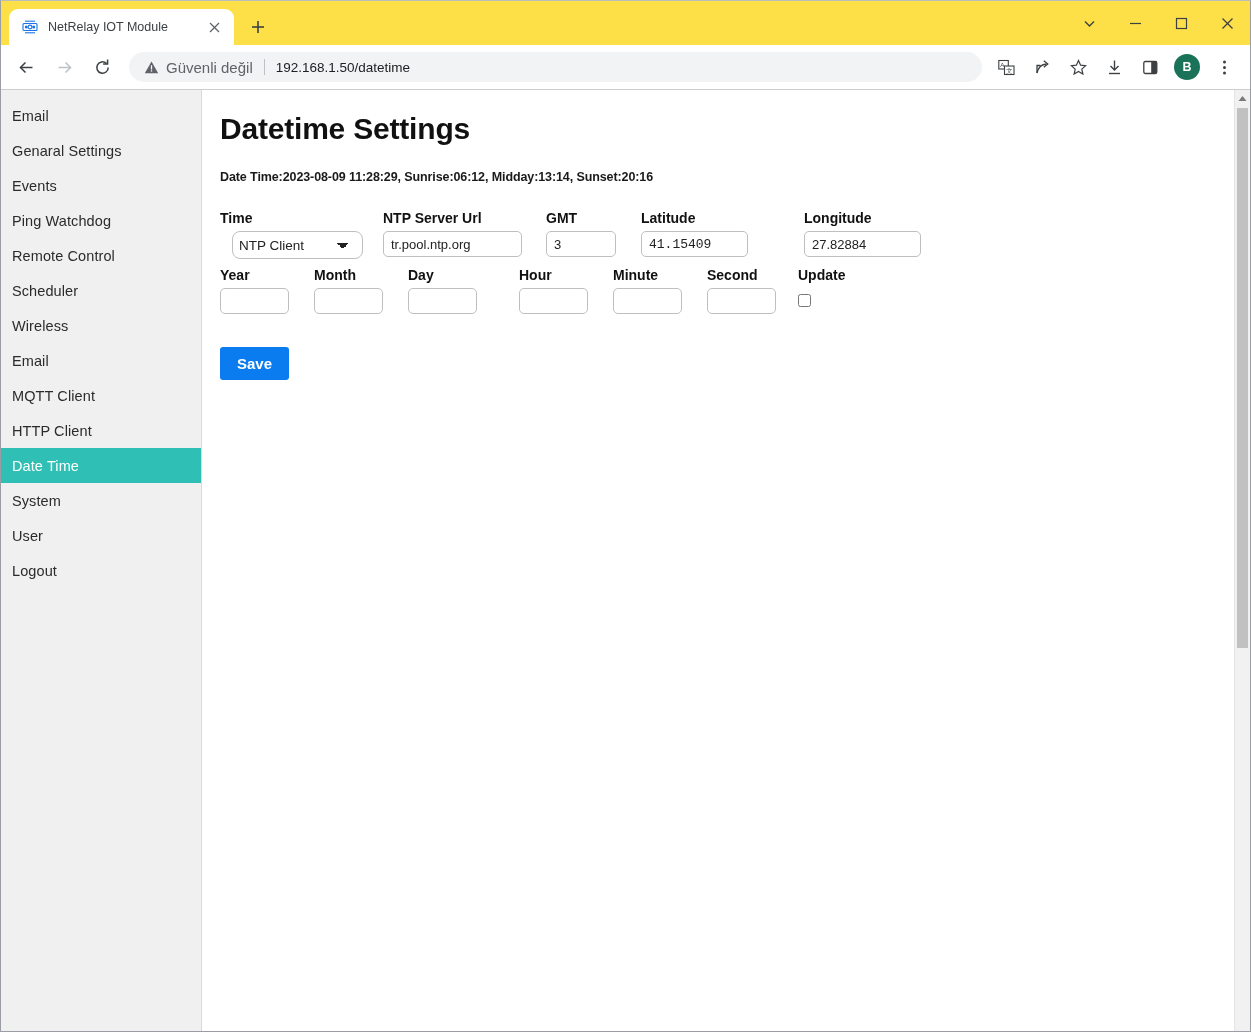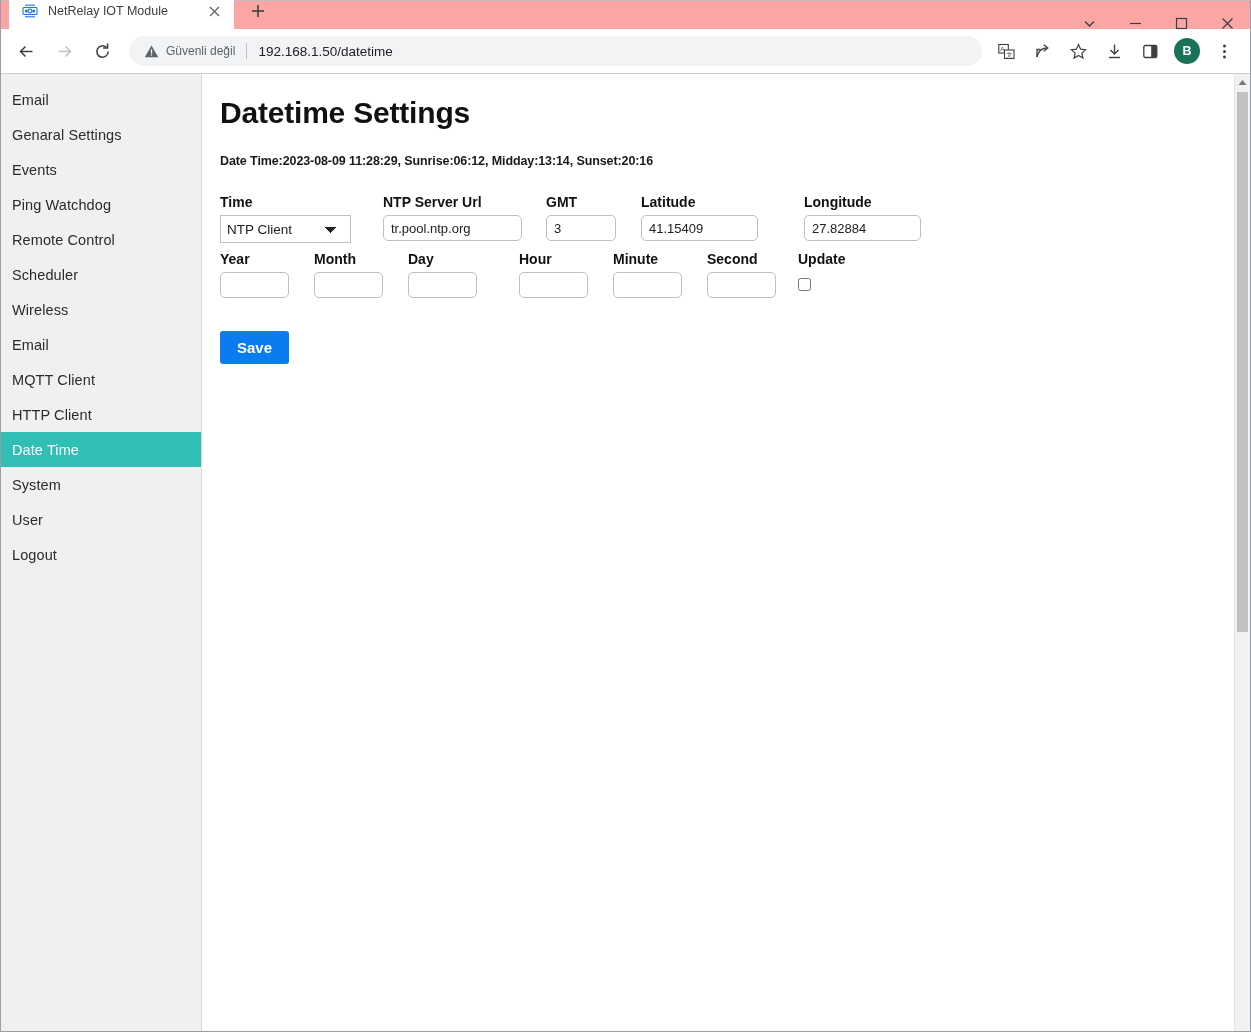--- a/index.html
+++ b/index.html
@@ -17,22 +17,22 @@
     height: 1032px;
     display: flex;
     flex-direction: column;
     background: #dee1e6;
     border: 1px solid #9a9da3;
     border-top: 1px solid #b9bcc1;
   }
 
   
   .tab-strip {
-    height: 28px;
-    background: #fca5a5;
+    height: 44px;
+    background: #fde047;
     display: flex;
     align-items: flex-end;
     padding-left: 8px;
     position: relative;
     flex: none;
   }
   .tab {
     height: 36px;
     width: 225px;
     background: #ffffff;
@@ -130,21 +130,21 @@
     flex: none;
   }
   .security-icon {
     width: 16px; height: 16px;
     display: flex;
     align-items: center;
     justify-content: center;
     margin-right: 7px;
   }
   .security-text {
-    font-size: 12px;
+    font-size: 15px;
     color: #5f6368;
     white-space: nowrap;
   }
   .omnibox-divider {
     width: 1px;
     height: 16px;
     background: #bdc1c6;
     margin: 0 11px;
     flex: none;
   }
@@ -263,37 +263,38 @@
     background: #ffffff;
     font-family: "Liberation Sans", sans-serif;
     font-size: 13px;
     color: #222222;
     padding: 0 7px;
     outline: none;
   }
   .select-input {
     height: 28px;
     border: 1px solid #bfbfbf;
-    border-radius: 0;
+    border-radius: 8px;
     background: #ffffff;
     font-family: "Liberation Sans", sans-serif;
     font-size: 13.5px;
     color: #222222;
     padding: 0 6px;
     outline: none;
     -webkit-appearance: none;
     appearance: none;
     background-image:
       linear-gradient(45deg, transparent 50%, #222 50%),
       linear-gradient(135deg, #222 50%, transparent 50%);
     background-position:
       calc(100% - 19px) calc(50% + 1px),
       calc(100% - 13px) calc(50% + 1px);
     background-size: 6px 6px, 6px 6px;
     background-repeat: no-repeat;
+    margin-left: 12px;
   }
   .checkbox-input {
     width: 13px;
     height: 13px;
     margin: 6px 0 0 0;
     accent-color: #ffffff;
   }
   .save-btn {
     margin-top: 33px;
     width: 69px;
@@ -544,21 +545,21 @@
             <input class="text-input" style="width: 139px;" value="tr.pool.ntp.org">
           </div>
 
           <div class="field" style="width:95px;">
             <span class="field-label">GMT</span>
             <input class="text-input" style="width: 70px;" value="3">
           </div>
 
           <div class="field" style="width:163px;">
             <span class="field-label">Latitude</span>
-            <input class="text-input" style="width: 117px;" value="41.15409">
+            <input class="text-input" style="width: 107px; font-family: Liberation Mono, monospace;" value="41.15409">
           </div>
 
           <div class="field" style="width:163px;">
             <span class="field-label">Longitude</span>
             <input class="text-input" style="width: 117px;" value="27.82884">
           </div>
         </div>
 
         <div class="field-row row2">
 

